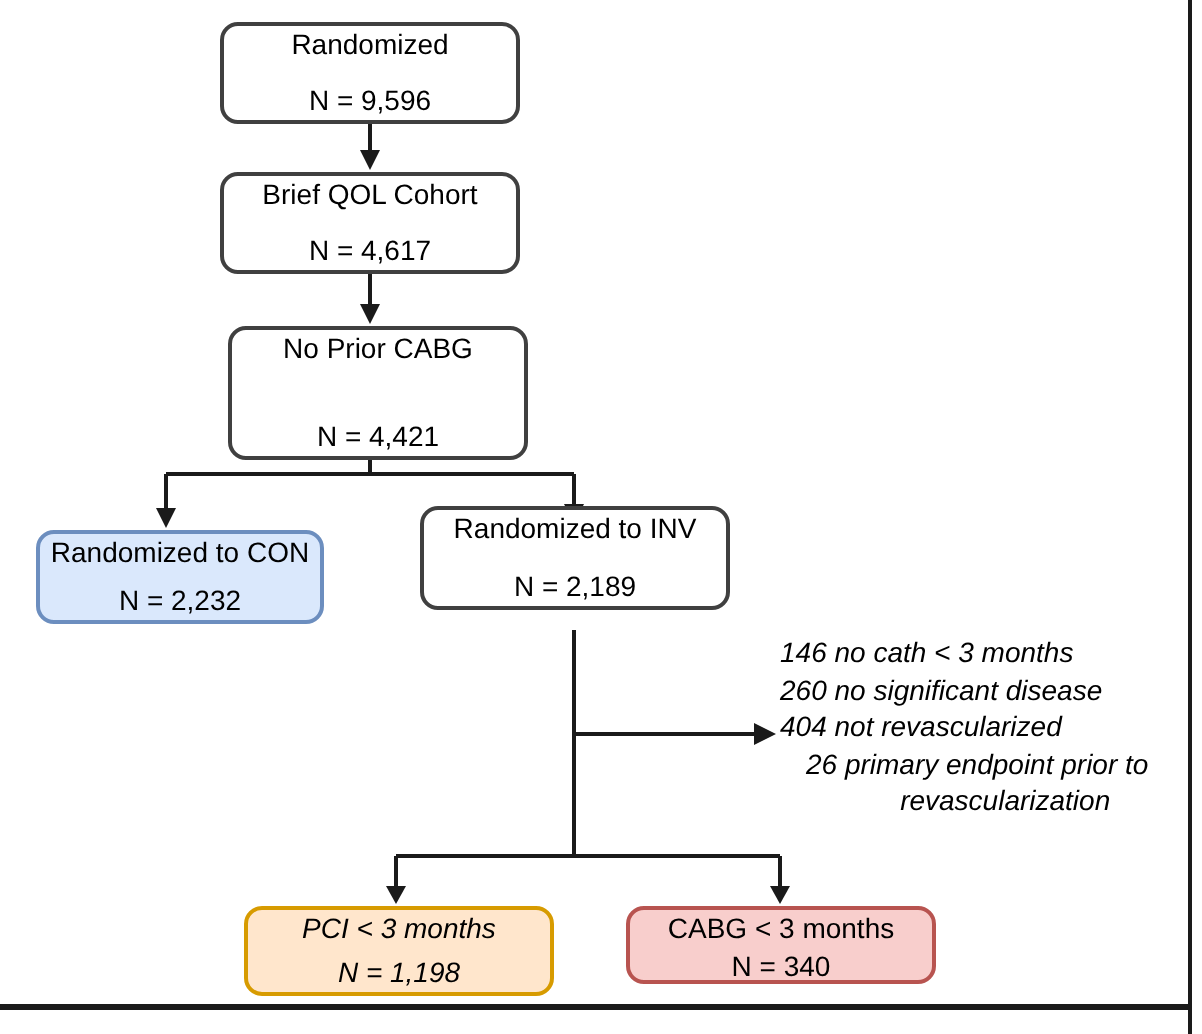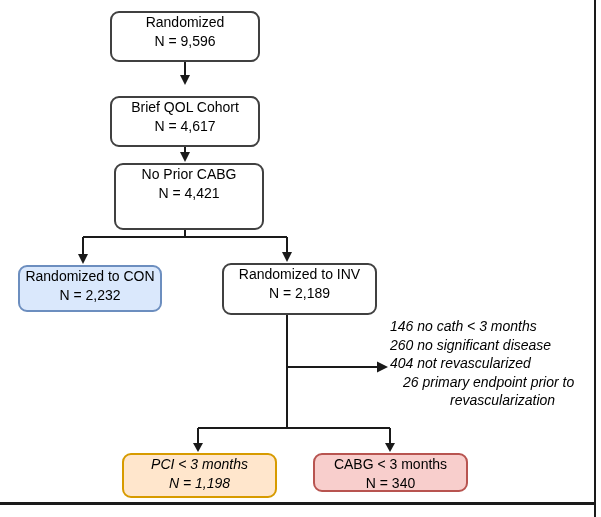--- a/index.html
+++ b/index.html
@@ -20,35 +20,35 @@
   }
   .node {
     position: absolute;
     box-sizing: border-box;
     background: #ffffff;
     border: 2px solid var(--plain-border, #404040);
     border-radius: 9px;
     display: flex;
     flex-direction: column;
     align-items: center;
-    justify-content: flex-start;
+    justify-content: space-between;
     text-align: center;
     font-size: 14px;
     line-height: 19px;
     white-space: nowrap;
   }
   .node.blue   { background: var(--con-fill);  border-color: var(--con-border); }
   .node.orange { background: var(--pci-fill);  border-color: var(--pci-border); font-style: italic; }
   .node.red    { background: var(--cabg-fill); border-color: var(--cabg-border); }
 
   #box-randomized    { left: 110px; top: 11px;  width: 150px; height: 51px; }
-  #box-brief-qol     { left: 110px; top: 96px;  width: 150px; height: 51px; }
+  #box-brief-qol     { left: 110px; top: 86px;  width: 150px; height: 51px; }
   #box-no-prior-cabg { left: 114px; top: 163px; width: 150px; height: 67px; }
   #box-con           { left: 18px;  top: 265px; width: 144px; height: 47px; }
-  #box-inv           { left: 210px; top: 263px; width: 155px; height: 52px; margin-left: 12px; }
+  #box-inv           { left: 210px; top: 253px; width: 155px; height: 52px; }
   #box-pci           { left: 122px; top: 453px; width: 155px; height: 45px; }
   #box-cabg          { left: 313px; top: 453px; width: 155px; height: 39px; }
 
   .exclusions {
     position: absolute;
     left: 390px;
     top: 317px;
     font-size: 14px;
     line-height: 18.5px;
     white-space: nowrap;

